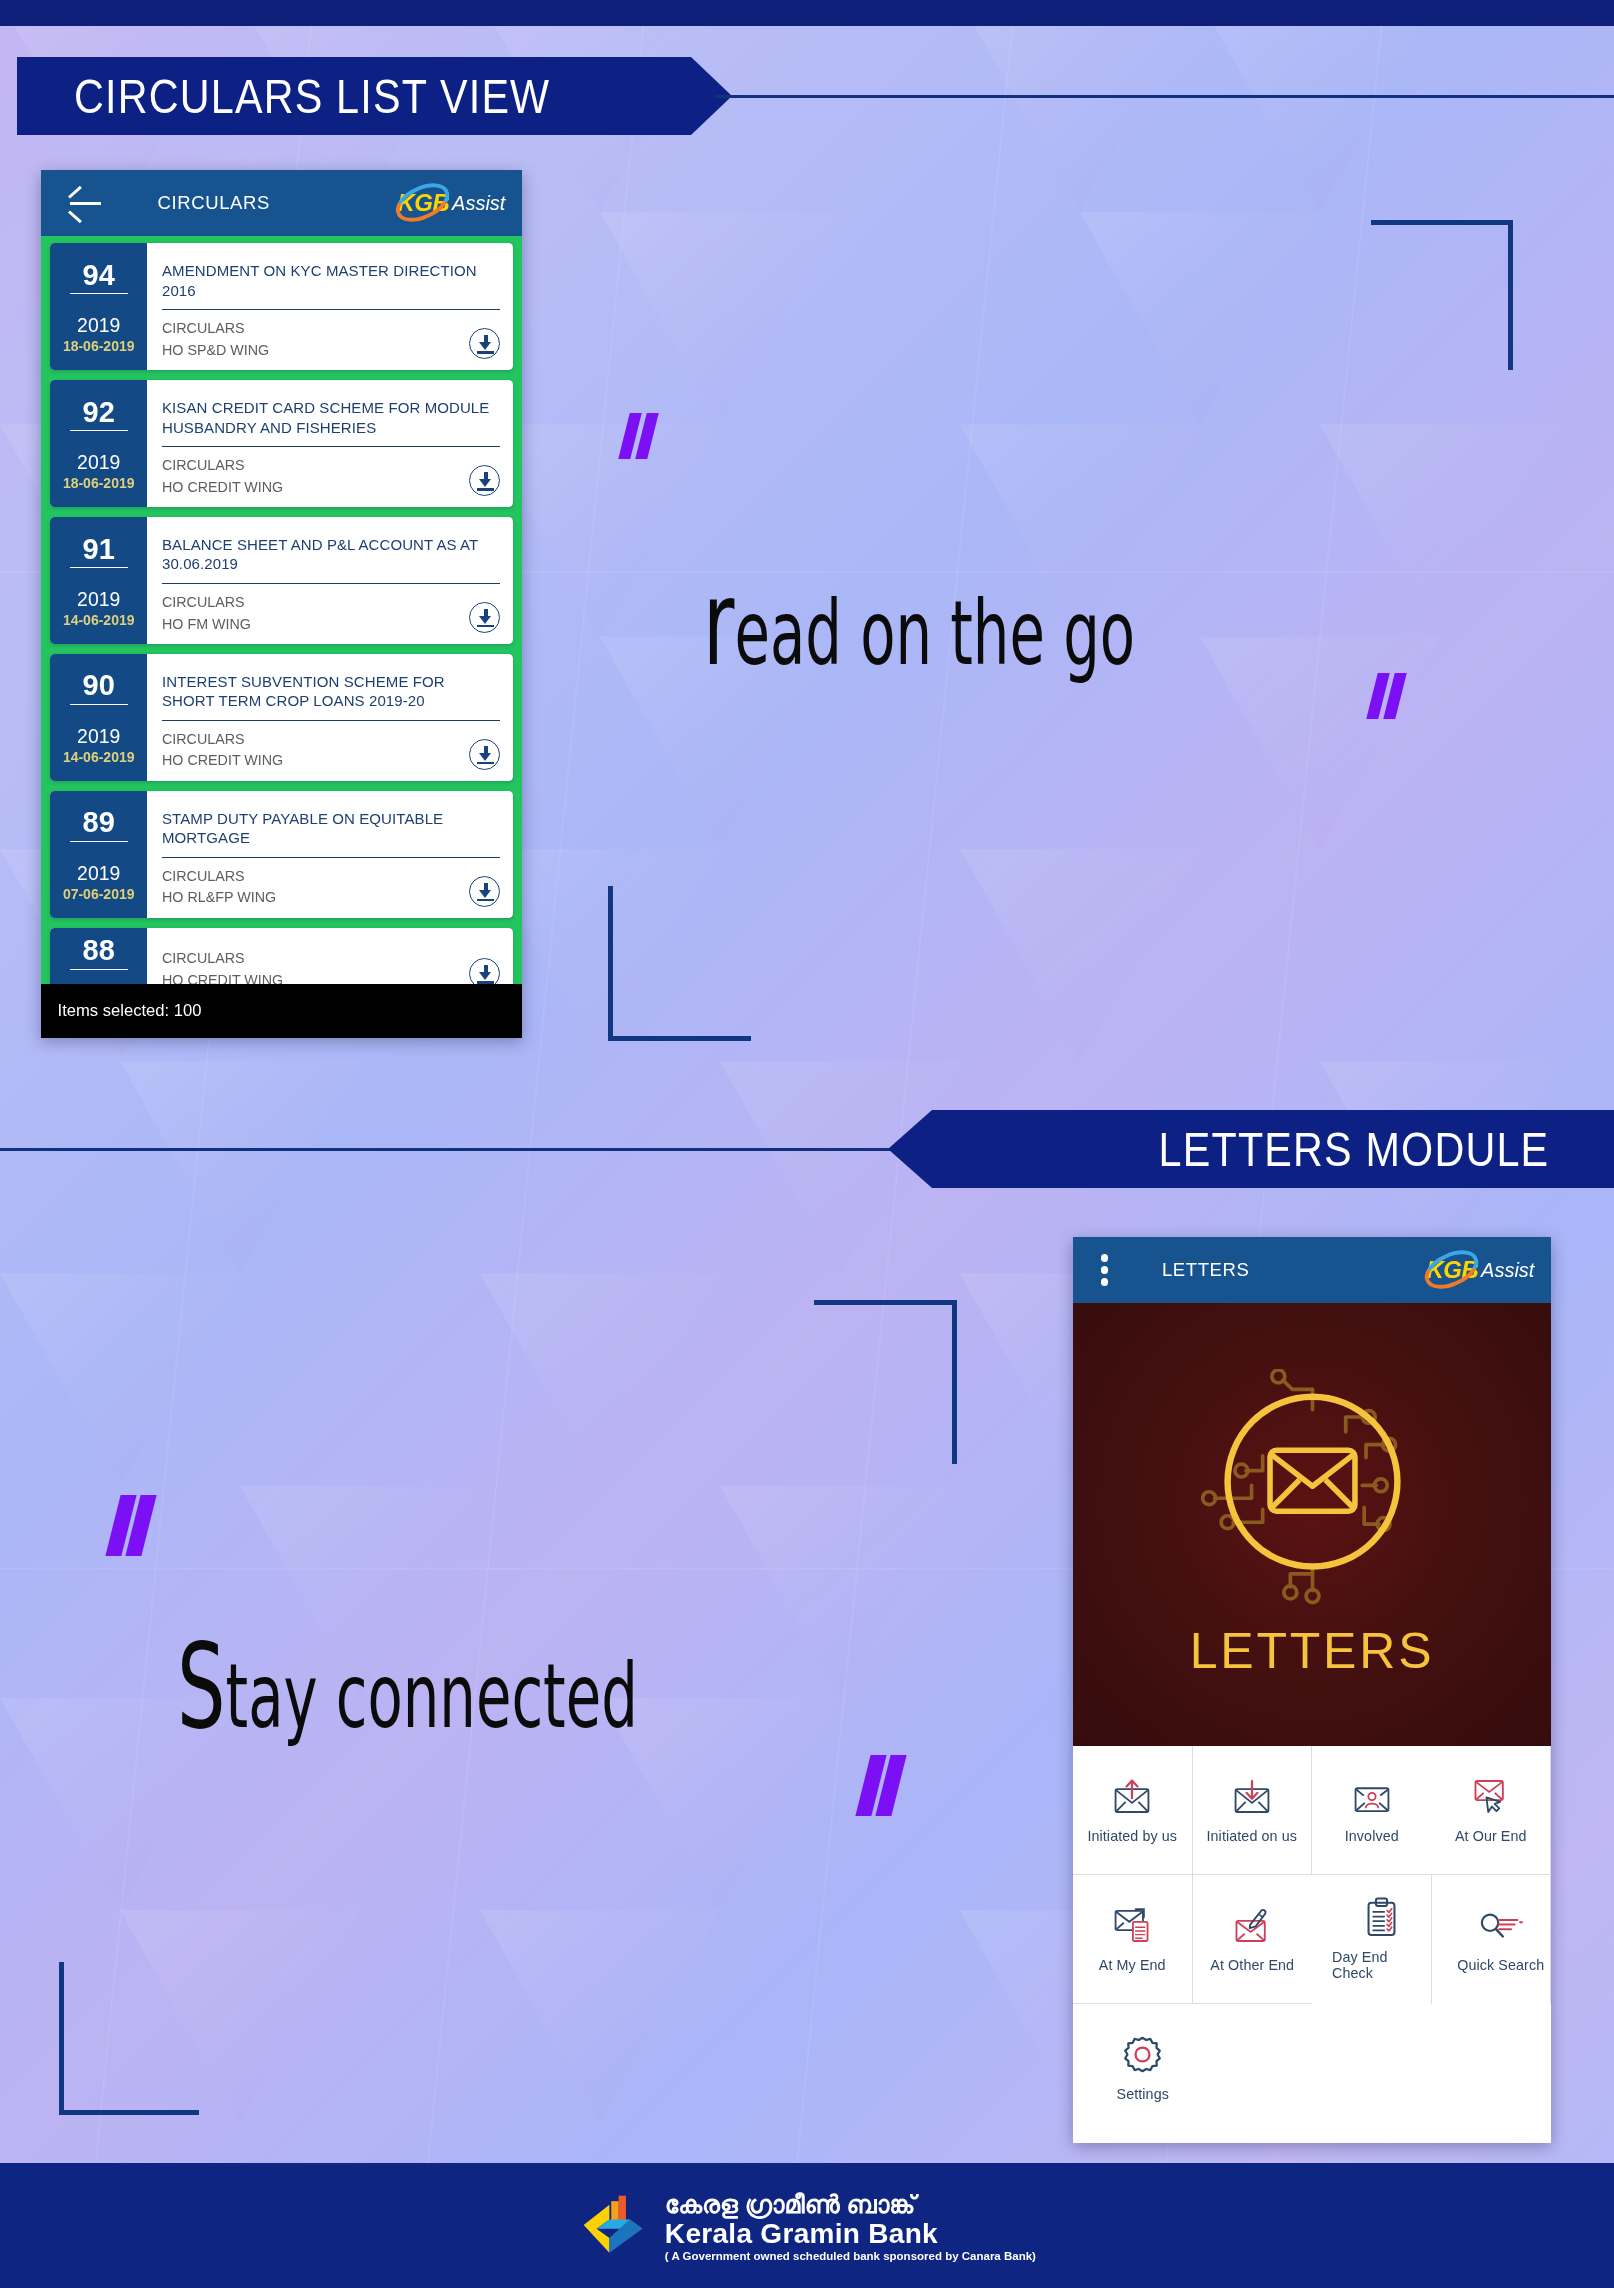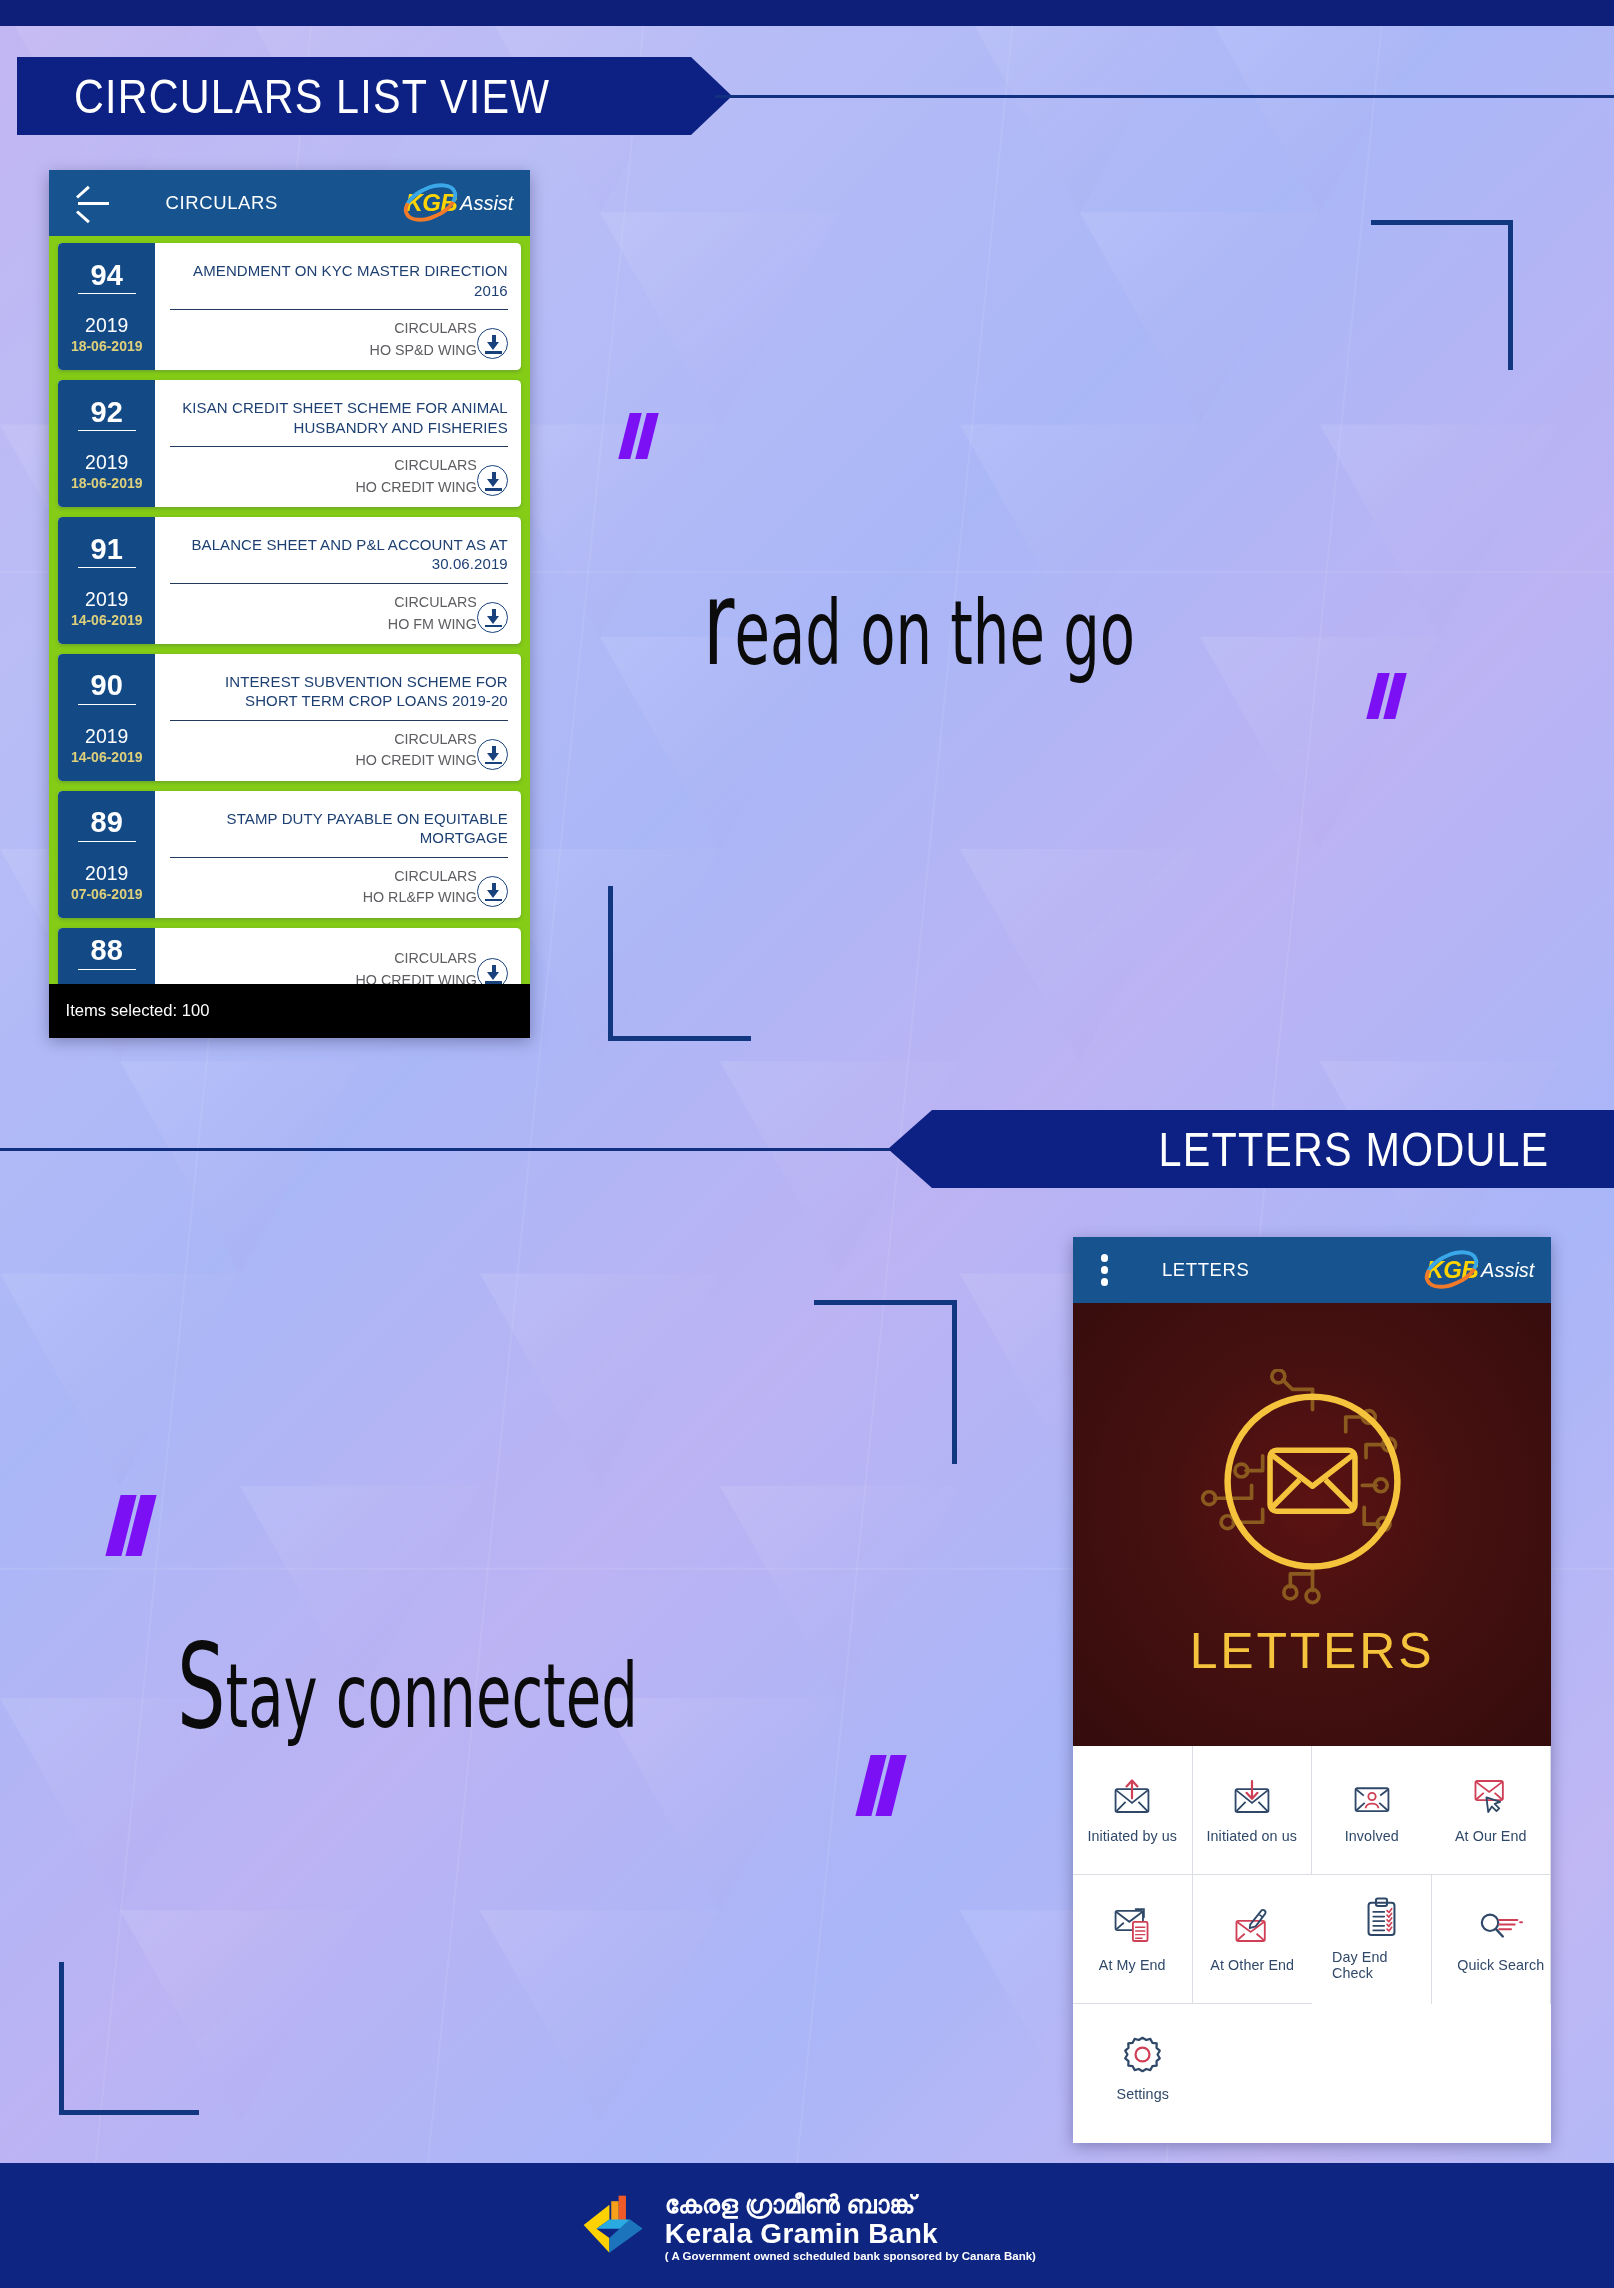--- a/index.html
+++ b/index.html
@@ -87,26 +87,25 @@
     font-weight: 300;
     white-space: nowrap;
     font-family: "DejaVu Sans Condensed", "Liberation Sans", sans-serif;
   }
   .headline .cap { font-size: 118px; }
   .headline .rest { font-size: 89px; }
   .headline > span { display: inline-block; transform: scaleX(.72); transform-origin: left bottom; }
 
   
   #phone-circulars {
-    position: absolute; left: 49px; top: 170px;
+    position: absolute; left: 41px; top: 170px;
     width: 481px; height: 868px;
-    background: #84cc16;
+    background: #22c55e;
     box-shadow: 0 3.7px 14.8px rgba(20,20,60,.35);
     overflow: hidden;
-    text-align: right;
   }
   .appbar {
     height: 66px; background: #17548f;
     display: flex; align-items: center; padding: 0 16.6px;
     position: relative; z-index: 3;
   }
   .appbar .title {
     color: #fff; font-size: 18.5px; letter-spacing: 0.6px;
     margin-left: 54px;
   }
@@ -393,21 +392,21 @@
       </div>
     </div>
 
     <div class="citem">
       <div class="badge">
         <span class="num">92</span>
         <span class="yr">2019</span>
         <span class="dt">18-06-2019</span>
       </div>
       <div class="body">
-        <div class="ctitle">KISAN CREDIT SHEET SCHEME FOR ANIMAL HUSBANDRY AND FISHERIES</div>
+        <div class="ctitle">KISAN CREDIT CARD SCHEME FOR MODULE HUSBANDRY AND FISHERIES</div>
         <div class="meta">
           <div class="lines">
             <div class="l1">CIRCULARS</div>
             <div class="l2">HO CREDIT WING</div>
           </div>
           <div class="dl-icon">
               <i class="st"></i>
               <i class="head"></i>
               <i class="base"></i>
             </div>

